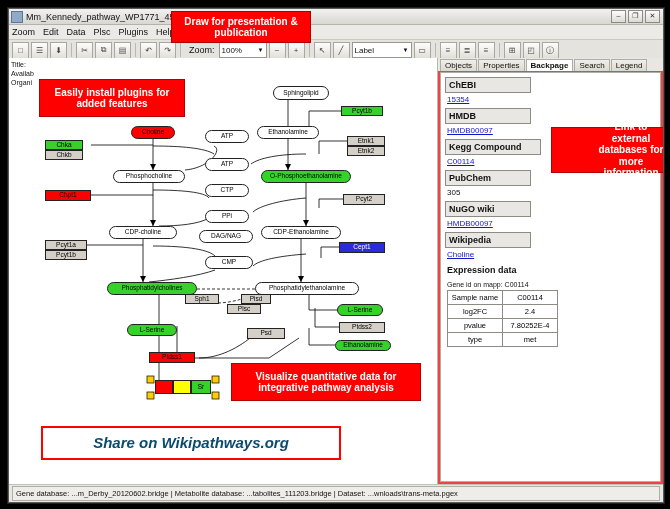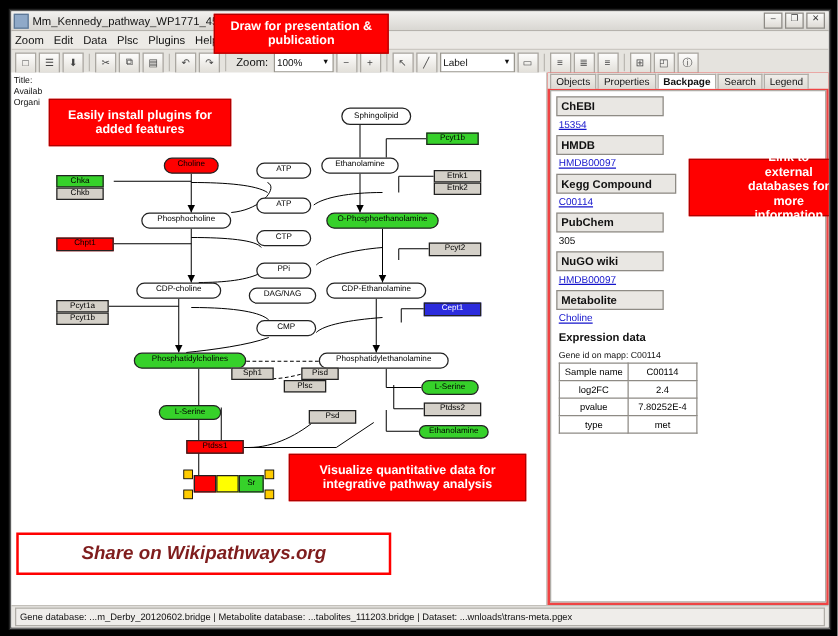--- a/index.html
+++ b/index.html
@@ -108,22 +108,22 @@
   .callout{
     position:absolute;background:#ff0000;color:#fff;font-weight:bold;
     text-align:center;border:1px solid #b00000;box-sizing:border-box;
     display:flex;align-items:center;justify-content:center;padding:2px 4px;line-height:1.15;
   }
   #callout-draw{left:162px;top:2px;width:140px;height:32px;font-size:10px;}
   #callout-plugins{left:30px;top:70px;width:146px;height:38px;font-size:10px;}
   #callout-link{left:542px;top:118px;width:120px;height:46px;font-size:10px;padding-left:44px;}
   #callout-visualize{left:222px;top:354px;width:190px;height:38px;font-size:10px;}
   #callout-share{
-    left:4px;top:417px;width:300px;height:34px;background:#fff;border:2px solid #ff0000;
-    color:#7f1d1d;font-style:italic;font-size:15px;font-weight:bold;
+    left:32px;top:417px;width:300px;height:34px;background:#fff;border:2px solid #ff0000;
+    color:#0c4a6e;font-style:italic;font-size:15px;font-weight:bold;
   }
 </style>
 </head>
 <body>
 
 <div id="app">
 
   <div class="titlebar">
     <div class="ticon"></div>
     <div class="ttext">Mm_Kennedy_pathway_WP1771_45176.gpml - PathVisio</div>
@@ -312,21 +312,21 @@
 
         <div class="secbox" style="width:96px;">Kegg Compound</div>
         <div class="link">C00114</div>
 
         <div class="secbox">PubChem</div>
         <div class="plain">305</div>
 
         <div class="secbox">NuGO wiki</div>
         <div class="link">HMDB00097</div>
 
-        <div class="secbox">Metabolite</div>
+        <div class="secbox">Wikipedia</div>
         <div class="link">Choline</div>
 
         <div class="exprhdr">Expression data</div>
         <div class="geneid">Gene id on mapp: C00114</div>
 
         <table class="expr">
           <tbody>
               <tr>
             <td class="k">Sample name</td>
             <td class="v">C00114</td>

